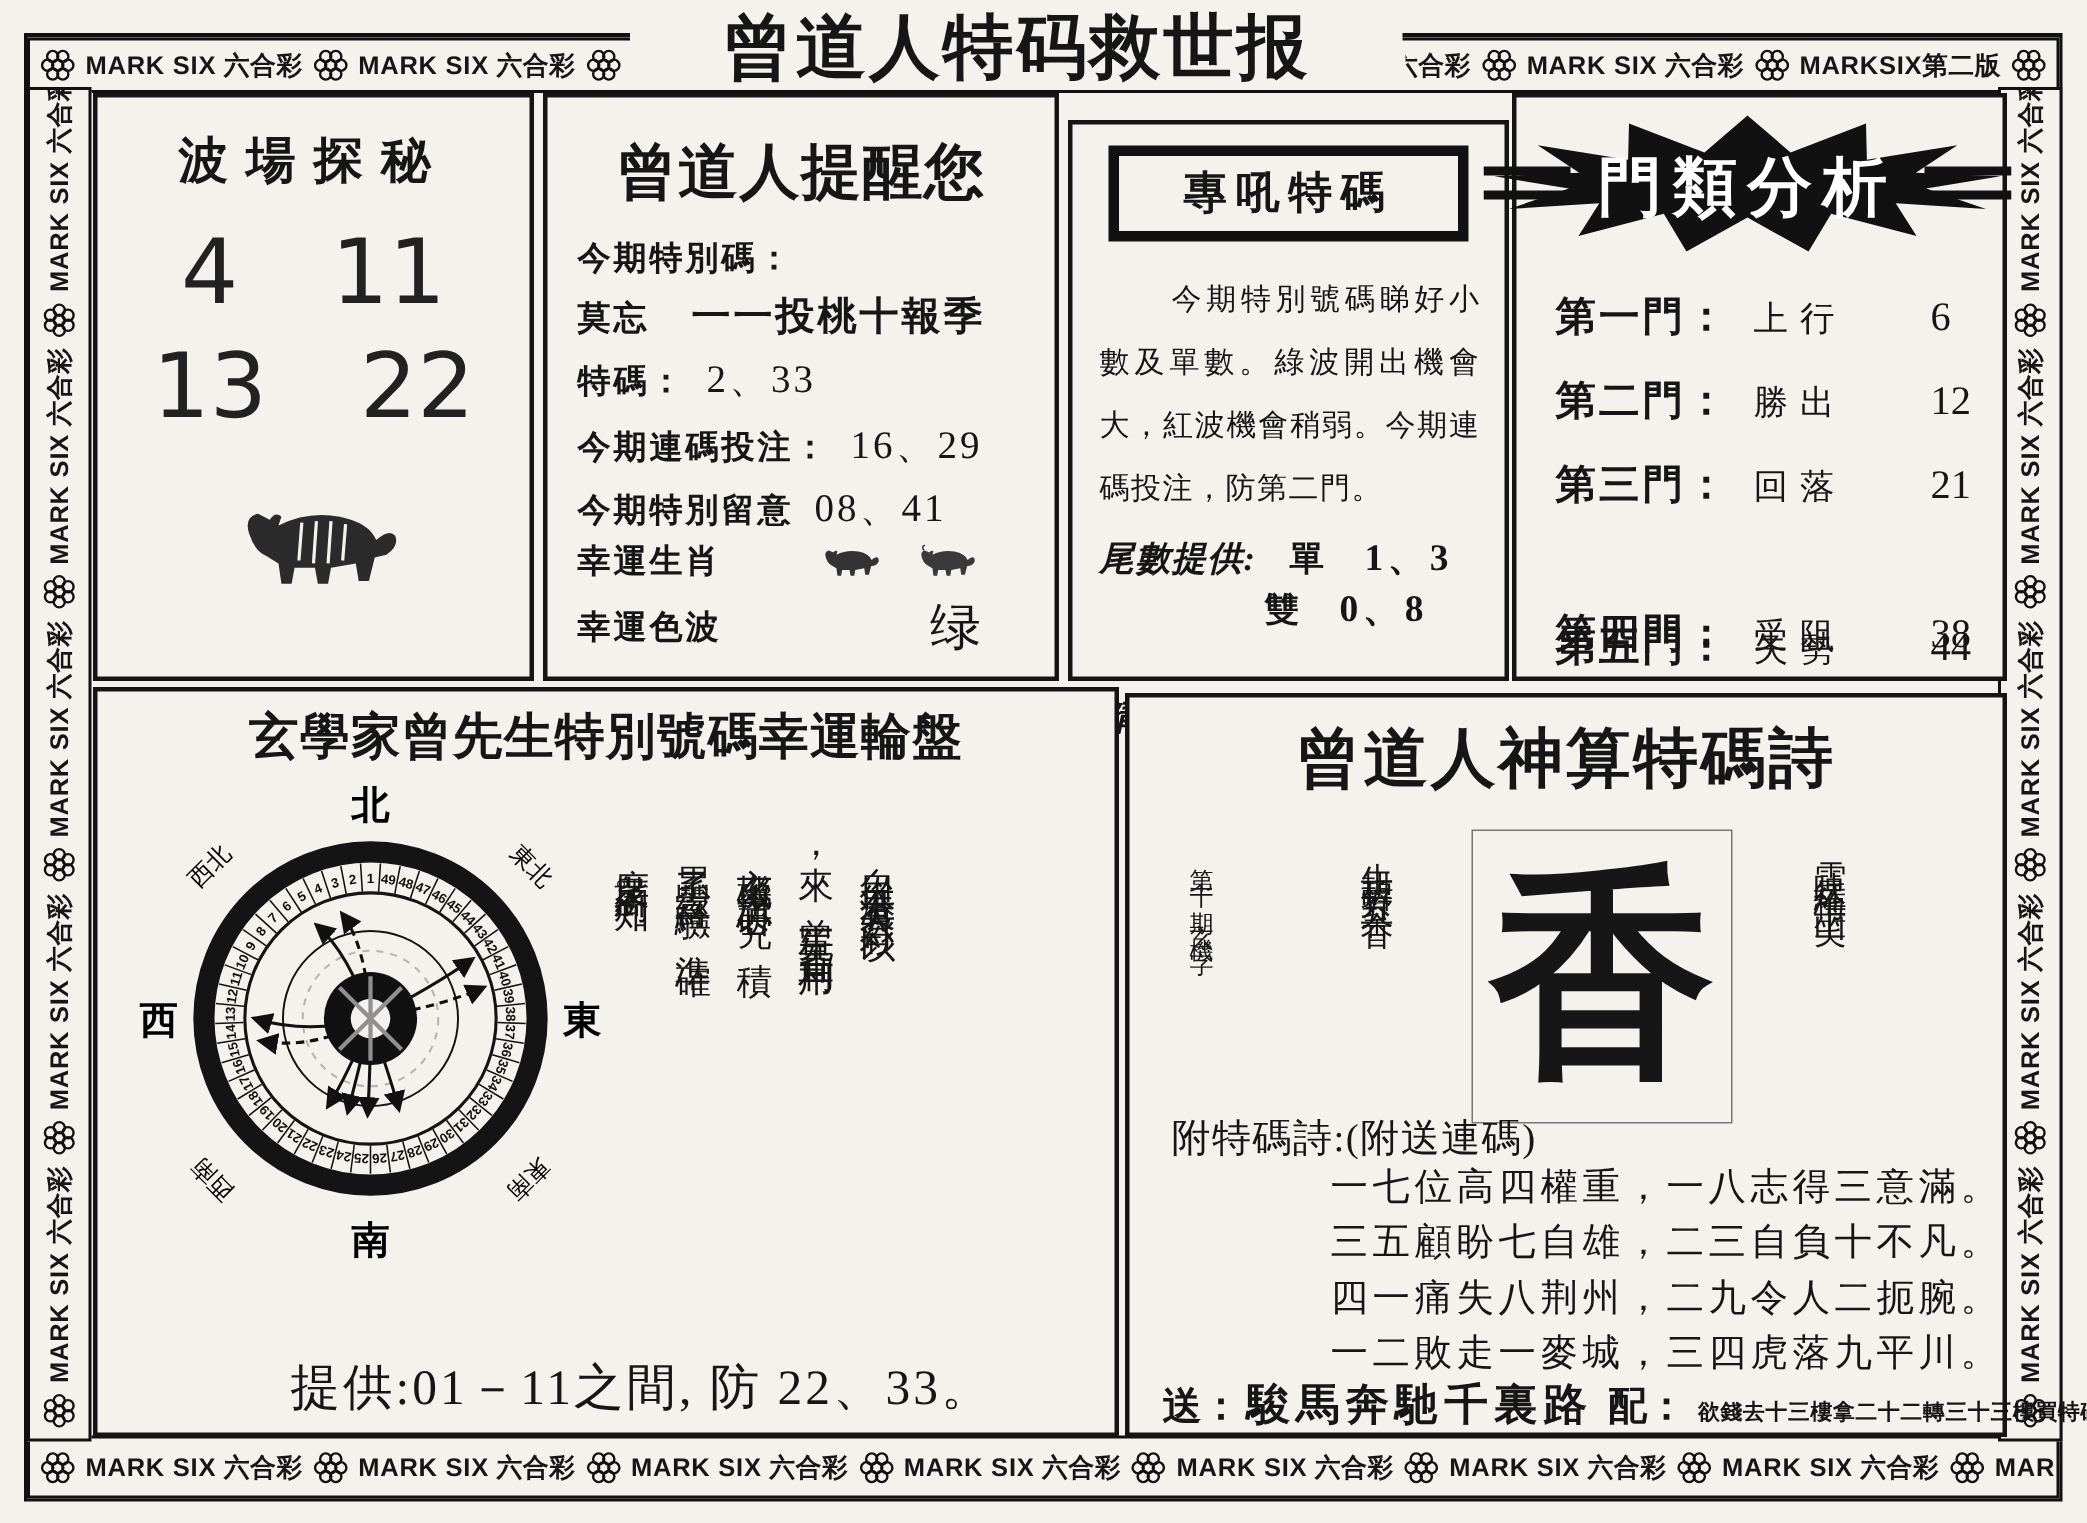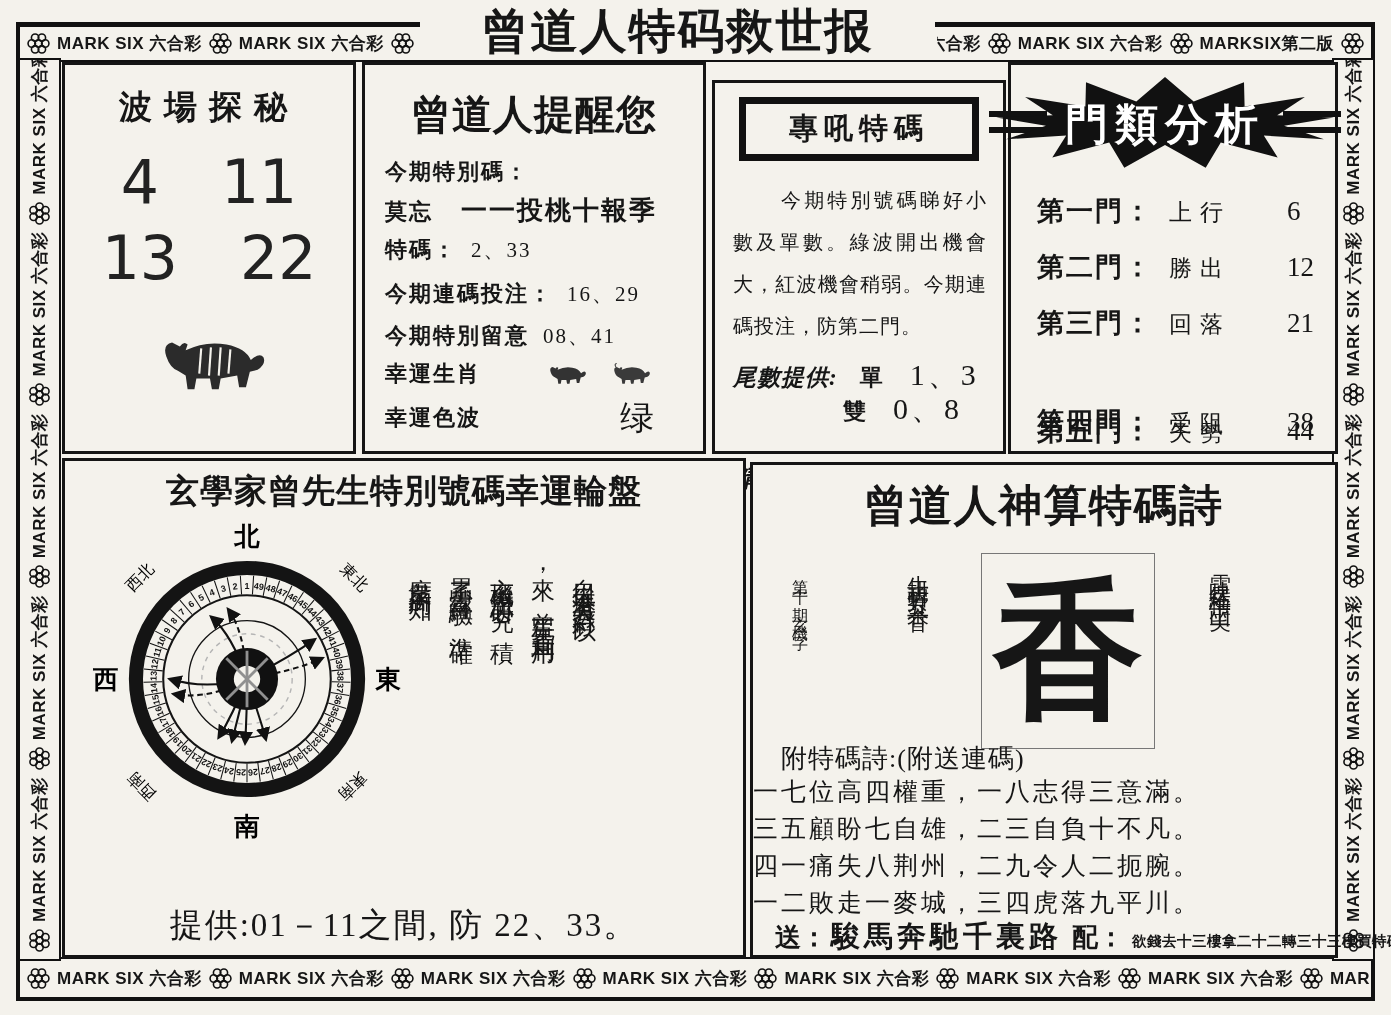--- a/index.html
+++ b/index.html
@@ -41,56 +41,56 @@
   .b1-title{top:20px;width:100%;text-align:center;font-size:33px;font-weight:600;letter-spacing:12px;}
   .numrow{width:100%;display:flex;justify-content:center;gap:62px;
     font-family:"DejaVu Sans","Liberation Sans",sans-serif;font-size:60px;color:#222;}
   .numrow1{top:82px;}
   .numrow2{top:158px;}
   .b1-tiger{top:262px;width:100%;display:flex;justify-content:center;}
   
   .b2-title{top:22px;width:100%;text-align:center;font-size:40px;font-weight:bold;letter-spacing:1px;}
   .b2row{left:20px;right:10px;display:flex;align-items:baseline;white-space:nowrap;}
   .blabel{font-weight:bold;font-size:22px;letter-spacing:2px;}
-  .bval{font-size:21px;margin-left:14px;letter-spacing:2px;}
+  .bval{font-size:26px;margin-left:14px;letter-spacing:2px;}
   .b2-animals{display:flex;gap:22px;margin-left:64px;align-items:center;}
   .green-ch{font-size:34px;margin-left:96px;}
   
   .b3-titlebox{left:24px;top:14px;width:226px;border:7px solid #111;padding:5px 0;
     text-align:center;font-size:29px;font-weight:bold;letter-spacing:6px;}
   .b3-para{left:18px;right:16px;top:96px;font-size:20px;line-height:42px;text-indent:2.4em;
     letter-spacing:1px;text-align:justify;}
   .b3-line{left:18px;display:flex;align-items:baseline;white-space:nowrap;}
   .b3-sub{font-size:23px;font-weight:bold;letter-spacing:1px;}
-  .b3-num{font-size:30px;letter-spacing:3px;}
+  .b3-num{font-size:25px;letter-spacing:3px;font-weight:bold;}
   
   .b4row{left:26px;right:18px;display:flex;align-items:baseline;}
   .b4-label{font-size:27px;font-weight:bold;letter-spacing:2px;width:132px;flex:none;}
   .b4-name{font-size:23px;letter-spacing:8px;width:118px;flex:none;}
   .b4-val{font-size:27px;}
   .burst-wrap{left:-22px;top:6px;width:352px;height:108px;z-index:4;}
   
   .b5-title{top:8px;width:100%;text-align:center;font-size:33px;font-weight:600;letter-spacing:1px;}
   .wheel{left:22px;top:58px;}
   .vcols{left:330px;top:98px;height:292px;writing-mode:vertical-rl;
     font-size:24px;letter-spacing:5px;}
   .vcols>div{margin:0 9px;}
   .b5-para{left:16px;right:14px;top:372px;font-size:21px;line-height:34px;text-indent:3em;letter-spacing:.5px;}
-  .b5-tigong{top:442px;width:100%;text-align:center;font-size:33px;letter-spacing:2px;}
+  .b5-tigong{top:442px;width:100%;text-align:center;font-size:33px;letter-spacing:2px;padding-left:24px;}
   
   .b6-title{top:12px;width:100%;text-align:center;font-size:43px;font-weight:600;letter-spacing:2px;}
   .vtext{position:absolute;writing-mode:vertical-rl;}
   .b6-period{left:36px;top:102px;font-size:16px;letter-spacing:9px;}
   .b6-colL{left:150px;top:92px;font-size:22px;letter-spacing:6px;}
   .b6-charbox{left:228px;top:88px;width:172px;height:194px;border:1px solid #777;
     display:flex;align-items:center;justify-content:center;}
   .b6-char{font-size:150px;font-weight:bold;line-height:1;}
   .b6-colR{left:452px;top:92px;font-size:22px;letter-spacing:6px;}
   .b6-fulabel{left:28px;top:276px;font-size:26px;letter-spacing:1px;}
-  .b6-poem{left:0;right:0;top:308px;text-align:left;font-size:25px;line-height:37px;letter-spacing:3px;}
+  .b6-poem{left:0;right:0;top:308px;text-align:right;font-size:25px;line-height:37px;letter-spacing:3px;}
   .b6-song{left:22px;right:10px;top:452px;display:flex;align-items:baseline;white-space:nowrap;}
   .song-label{font-size:26px;font-weight:bold;}
   .song-val{font-size:29px;font-weight:bold;letter-spacing:4px;margin:0 10px 0 4px;}
   .pei-small{font-size:14.5px;font-weight:bold;margin-left:8px;letter-spacing:.5px;}
 </style>
 </head>
 <body>
 
 <div class="abs frame"></div>
 

